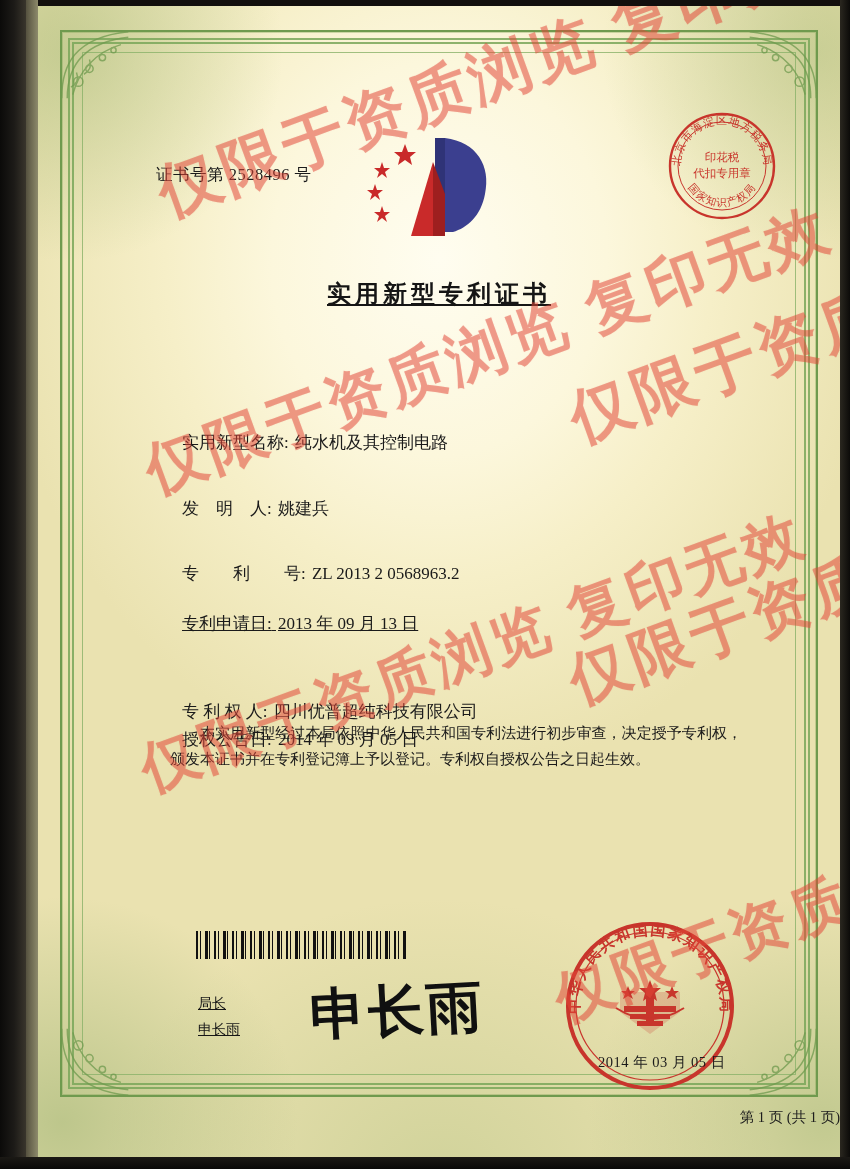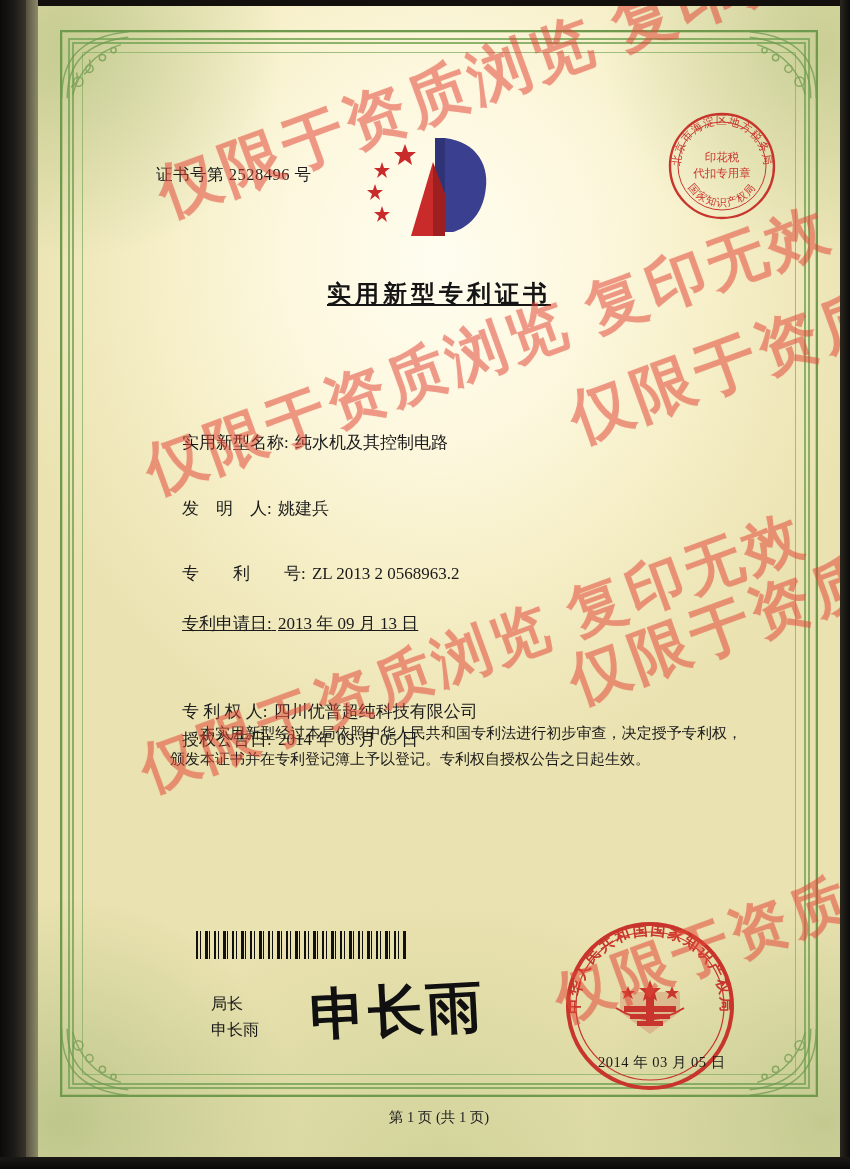--- a/index.html
+++ b/index.html
@@ -141,22 +141,22 @@
     width: 210px; height: 28px;
     background-image: repeating-linear-gradient(90deg,
       #111 0 2px, transparent 2px 4px,
       #111 4px 5px, transparent 5px 9px,
       #111 9px 12px, transparent 12px 13px,
       #111 13px 14px, transparent 14px 18px);
   }
 
   
   #signblock {
-    position: absolute; left: 173px; top: 985px;
-    font-size: 16px; color: #161616; line-height: 26px;
+    position: absolute; left: 160px; top: 985px;
+    font-size: 14px; color: #161616; line-height: 26px; text-decoration: underline;
   }
   #signature {
     position: absolute; left: 272px; top: 968px;
     font-size: 56px; color: #101010;
     font-family: "Liberation Serif","DejaVu Serif",serif;
     transform: rotate(-3deg);
     letter-spacing: 2px;
     white-space: nowrap;
     font-weight: 600;
   }
@@ -167,21 +167,21 @@
     width: 176px; height: 176px;
   }
   #sealdate {
     position: absolute; left: 560px; top: 1047px;
     font-size: 14.5px; color: #1b1b1b;
     letter-spacing: .5px;
   }
 
   #pagefoot {
     position: absolute; left: 0; right: 0; bottom: 30px;
-    text-align: center; font-size: 14.5px; color: #1d1d1d;
+    text-align: right; font-size: 14.5px; color: #1d1d1d;
   }
 
   
   .wm {
     position: absolute;
     font-family: "Liberation Sans","DejaVu Sans",sans-serif;
     font-weight: bold;
     color: rgba(226, 70, 56, 0.42);
     white-space: nowrap;
     transform-origin: left top;

